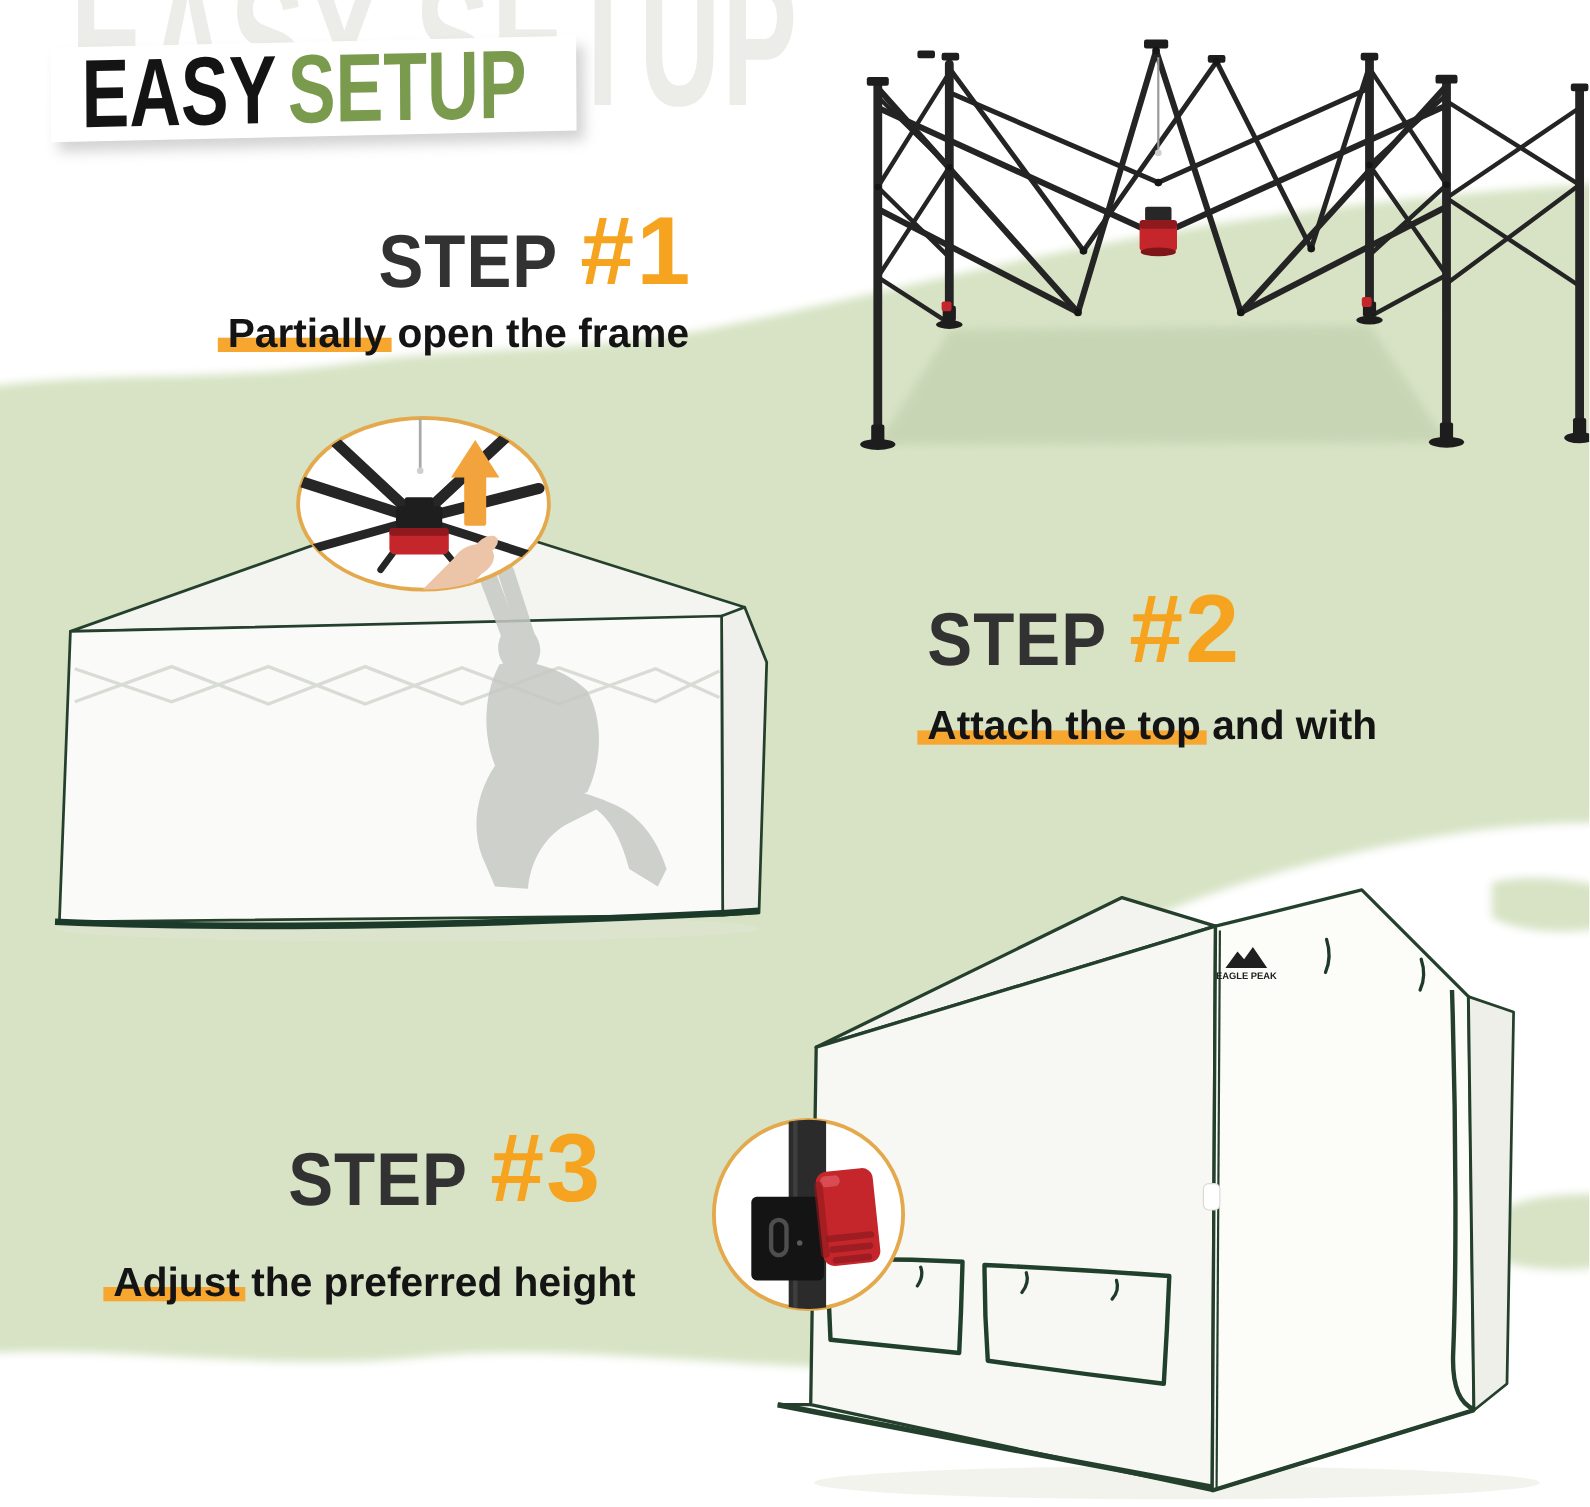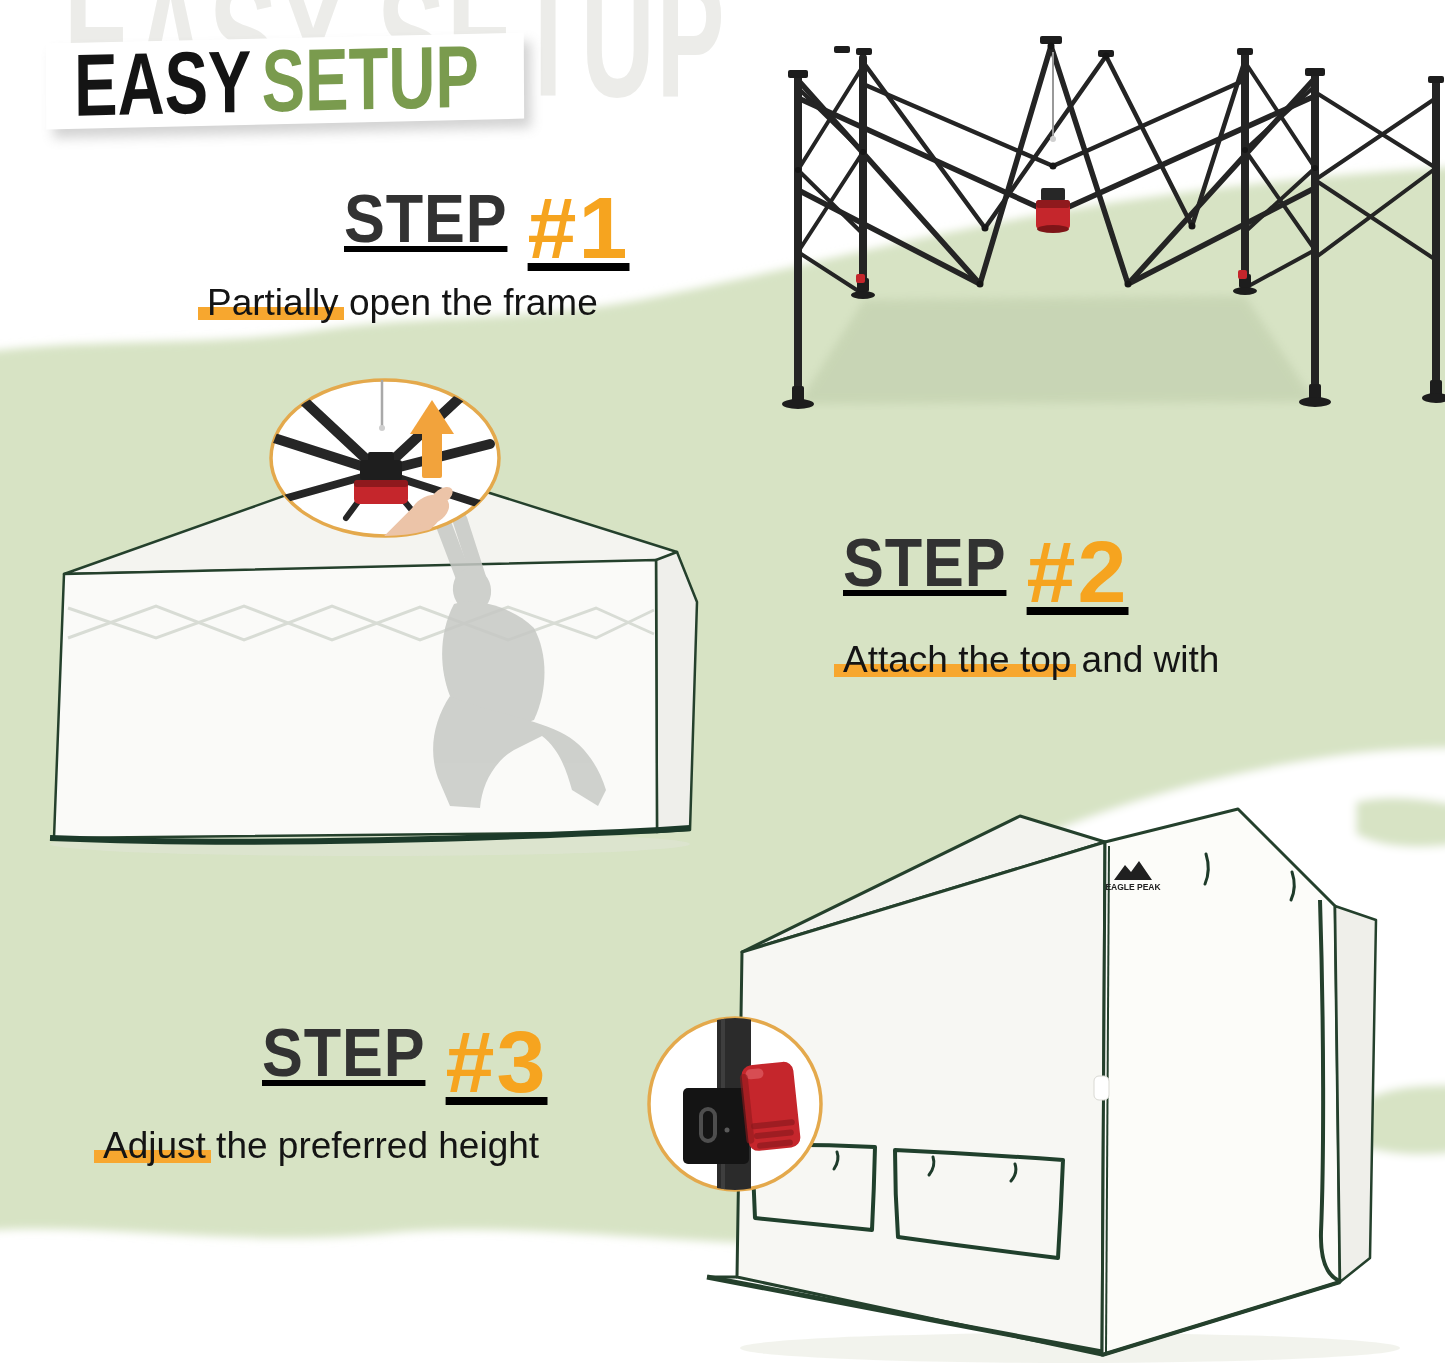--- a/index.html
+++ b/index.html
@@ -12,31 +12,31 @@
              color:#ecece9;white-space:nowrap;transform:scaleX(.60);transform-origin:0 0;
              line-height:1;z-index:1;}
   .banner{left:46px;top:38px;width:478px;height:86px;background:#ffffff;z-index:2;
           transform:rotate(-1.3deg) skewX(-1deg);box-shadow:7px 9px 12px rgba(110,110,110,.30);
           display:flex;align-items:center;padding-left:28px;box-sizing:border-box;}
   .banner-text{font-size:88px;font-weight:800;line-height:1;white-space:nowrap;
                transform:scaleX(.74);transform-origin:0 50%;color:#141414;}
   .banner-text .green{color:#7A9B4E;margin-left:14px;}
 
   
-  .step-heading{display:flex;align-items:flex-start;z-index:3;text-decoration:underline;}
+  .step-heading{display:flex;align-items:flex-end;z-index:3;}
   .step-word{font-weight:800;font-size:68px;color:#323232;letter-spacing:1px;
              transform:scaleX(.9);transform-origin:0 100%;line-height:1;}
   .step-num{font-weight:800;font-size:88px;color:#F6A41F;line-height:1;margin-left:2px;letter-spacing:2px;}
 
   
-  .caption{font-size:37px;color:#141414;line-height:48px;white-space:nowrap;z-index:3;}
+  .caption{font-size:37px;color:#141414;line-height:48px;white-space:nowrap;z-index:3;font-weight:bold;}
   .hl{background-image:linear-gradient(#F7A72F,#F7A72F);background-repeat:no-repeat;
       background-size:100% 13px;background-position:0 calc(100% - 3px);
       padding:0 5px 0 9px;margin:0 -5px 0 -9px;}
-  .cap-right{text-align:left;}
+  .cap-right{text-align:left;margin-top:20px;}
   svg{display:block;}
 </style>
 </head>
 <body>
 
 <div class="canvas">
 
   <svg class="abs" style="left:0;top:0;z-index:0" width="1445" height="1370" viewBox="0 0 1445 1370">
     <defs>
         <filter id="soft" x="-5%" y="-5%" width="110%" height="110%">

